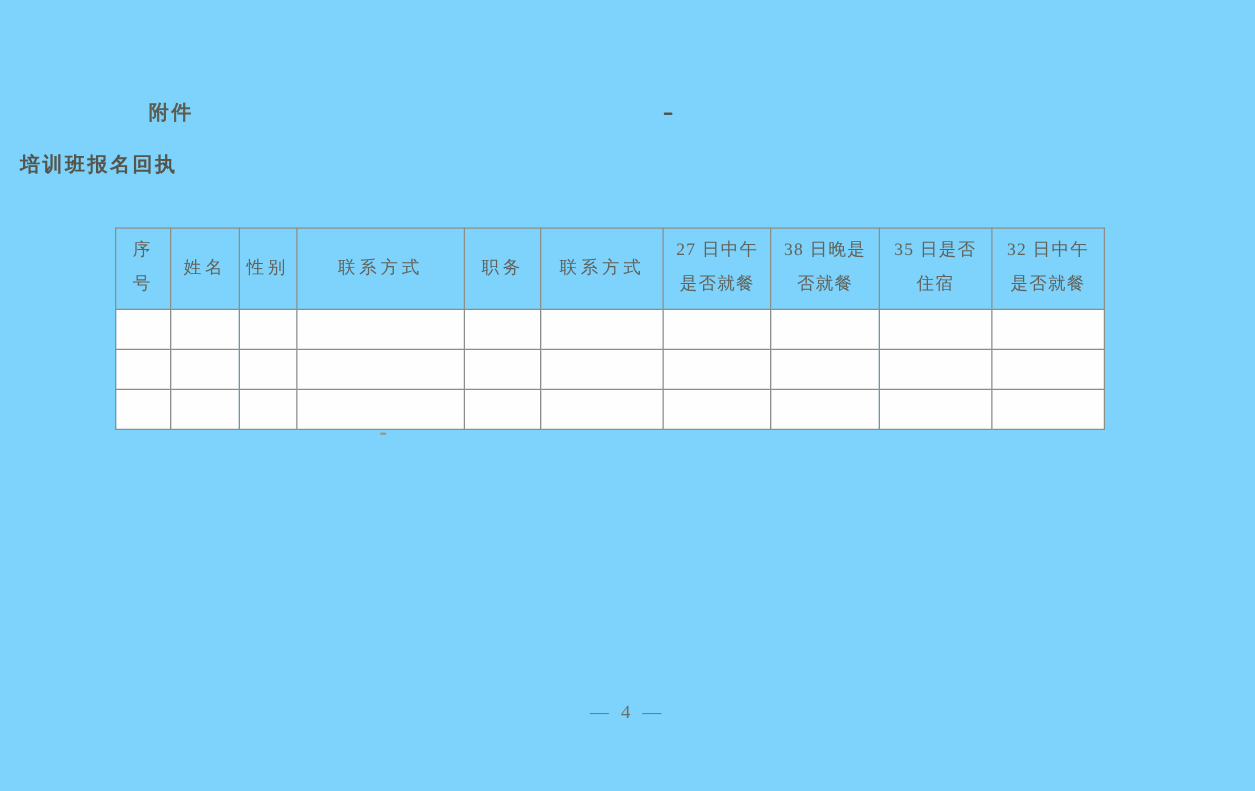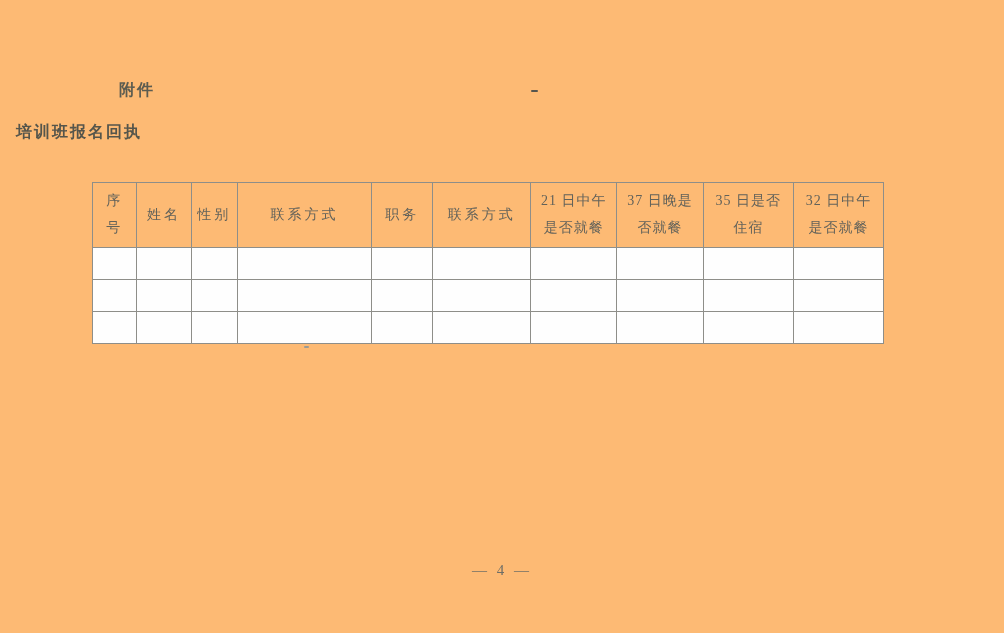--- a/index.html
+++ b/index.html
@@ -6,21 +6,21 @@
   body {
     width: 1004px; height: 633px;
     background: #ffffff;
     position: relative;
     font-family: "Liberation Serif", "DejaVu Serif", serif;
     color: #5f5f56;
     overflow: hidden;
   }
   .sheet {
     position: absolute; inset: 0;
-    background: #fdba74;
+    background: #7dd3fc;
   }
   .attachment-label {
     position: absolute;
     left: 119px; top: 80px;
     font-size: 16px;
     font-weight: bold;
     letter-spacing: 2px;
     color: #5c5c50;
   }
   .doc-title {
@@ -104,23 +104,23 @@
     </colgroup>
     <thead>
       <tr>
         <th>序
 号</th>
         <th>姓名</th>
         <th>性别</th>
         <th>联系方式</th>
         <th>职务</th>
         <th>联系方式</th>
-        <th class="date-col">21 日中午
+        <th class="date-col">27 日中午
 是否就餐</th>
-        <th class="date-col">37 日晚是
+        <th class="date-col">38 日晚是
 否就餐</th>
         <th class="date-col">35 日是否
 住宿</th>
         <th class="date-col">32 日中午
 是否就餐</th>
       </tr>
     </thead>
     <tbody>
       <tr>
         <td></td>

